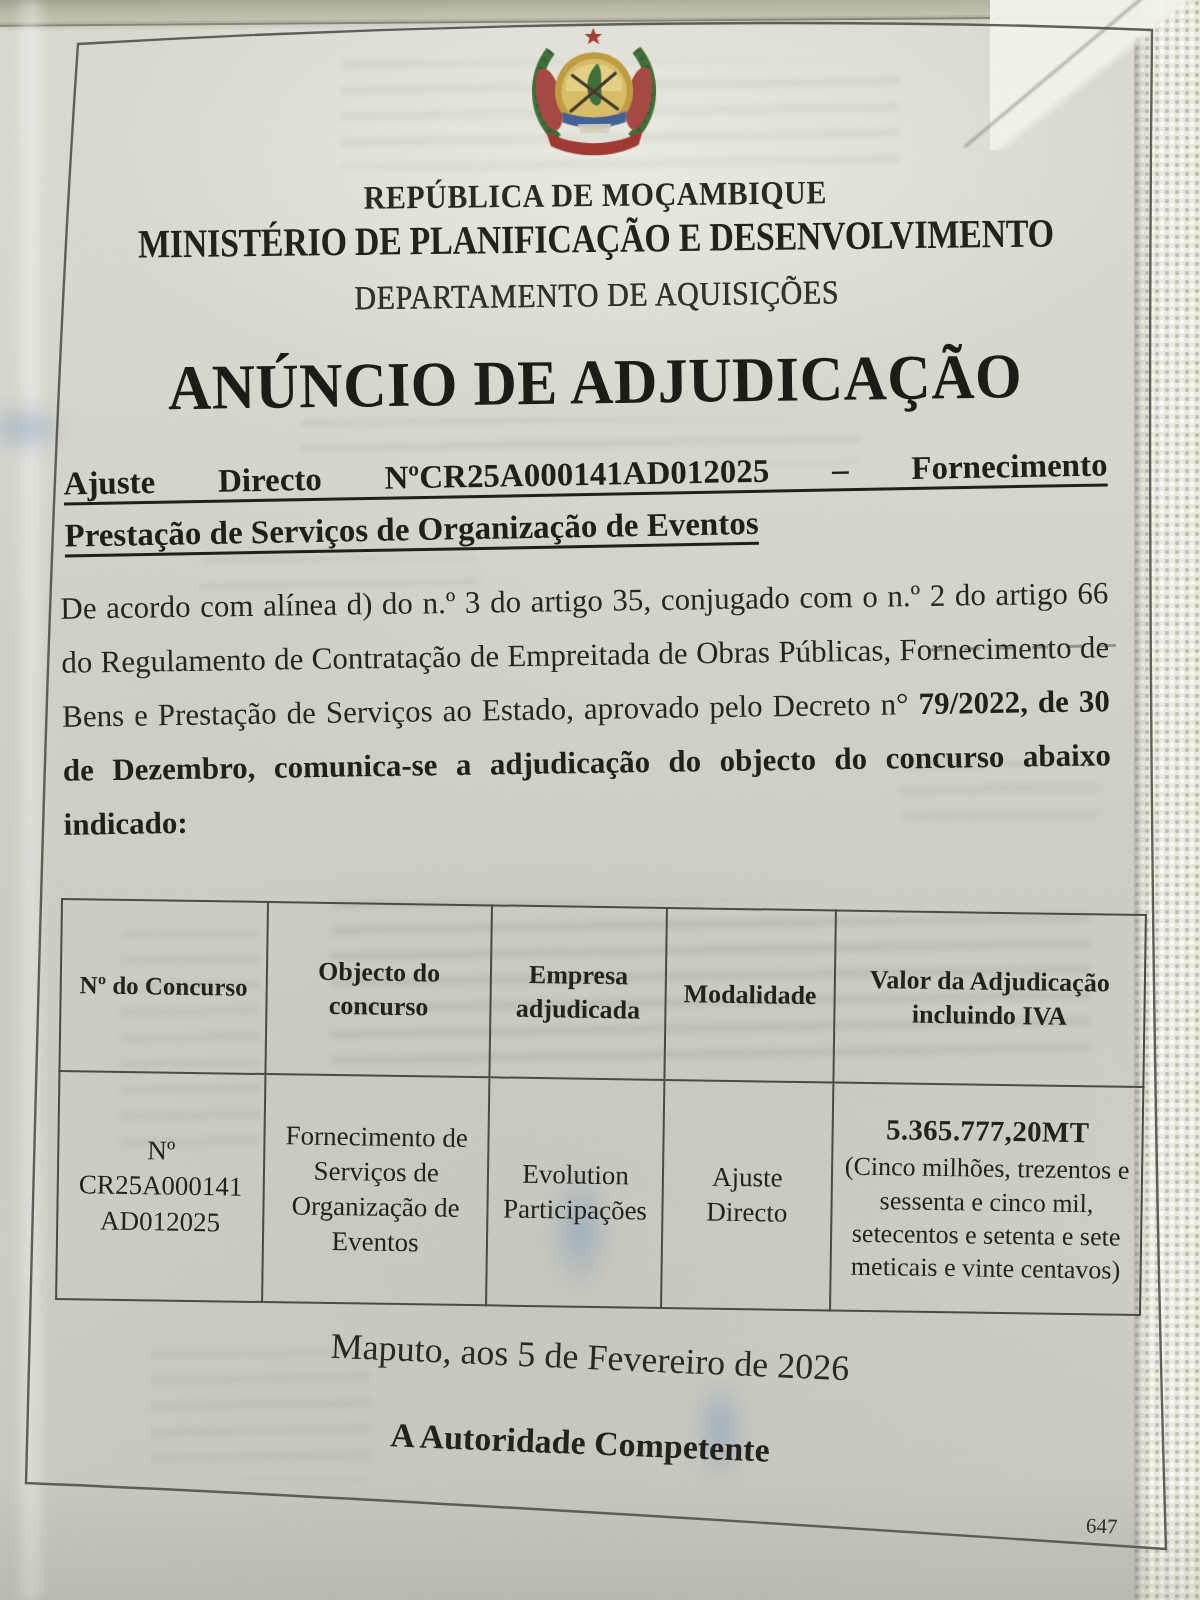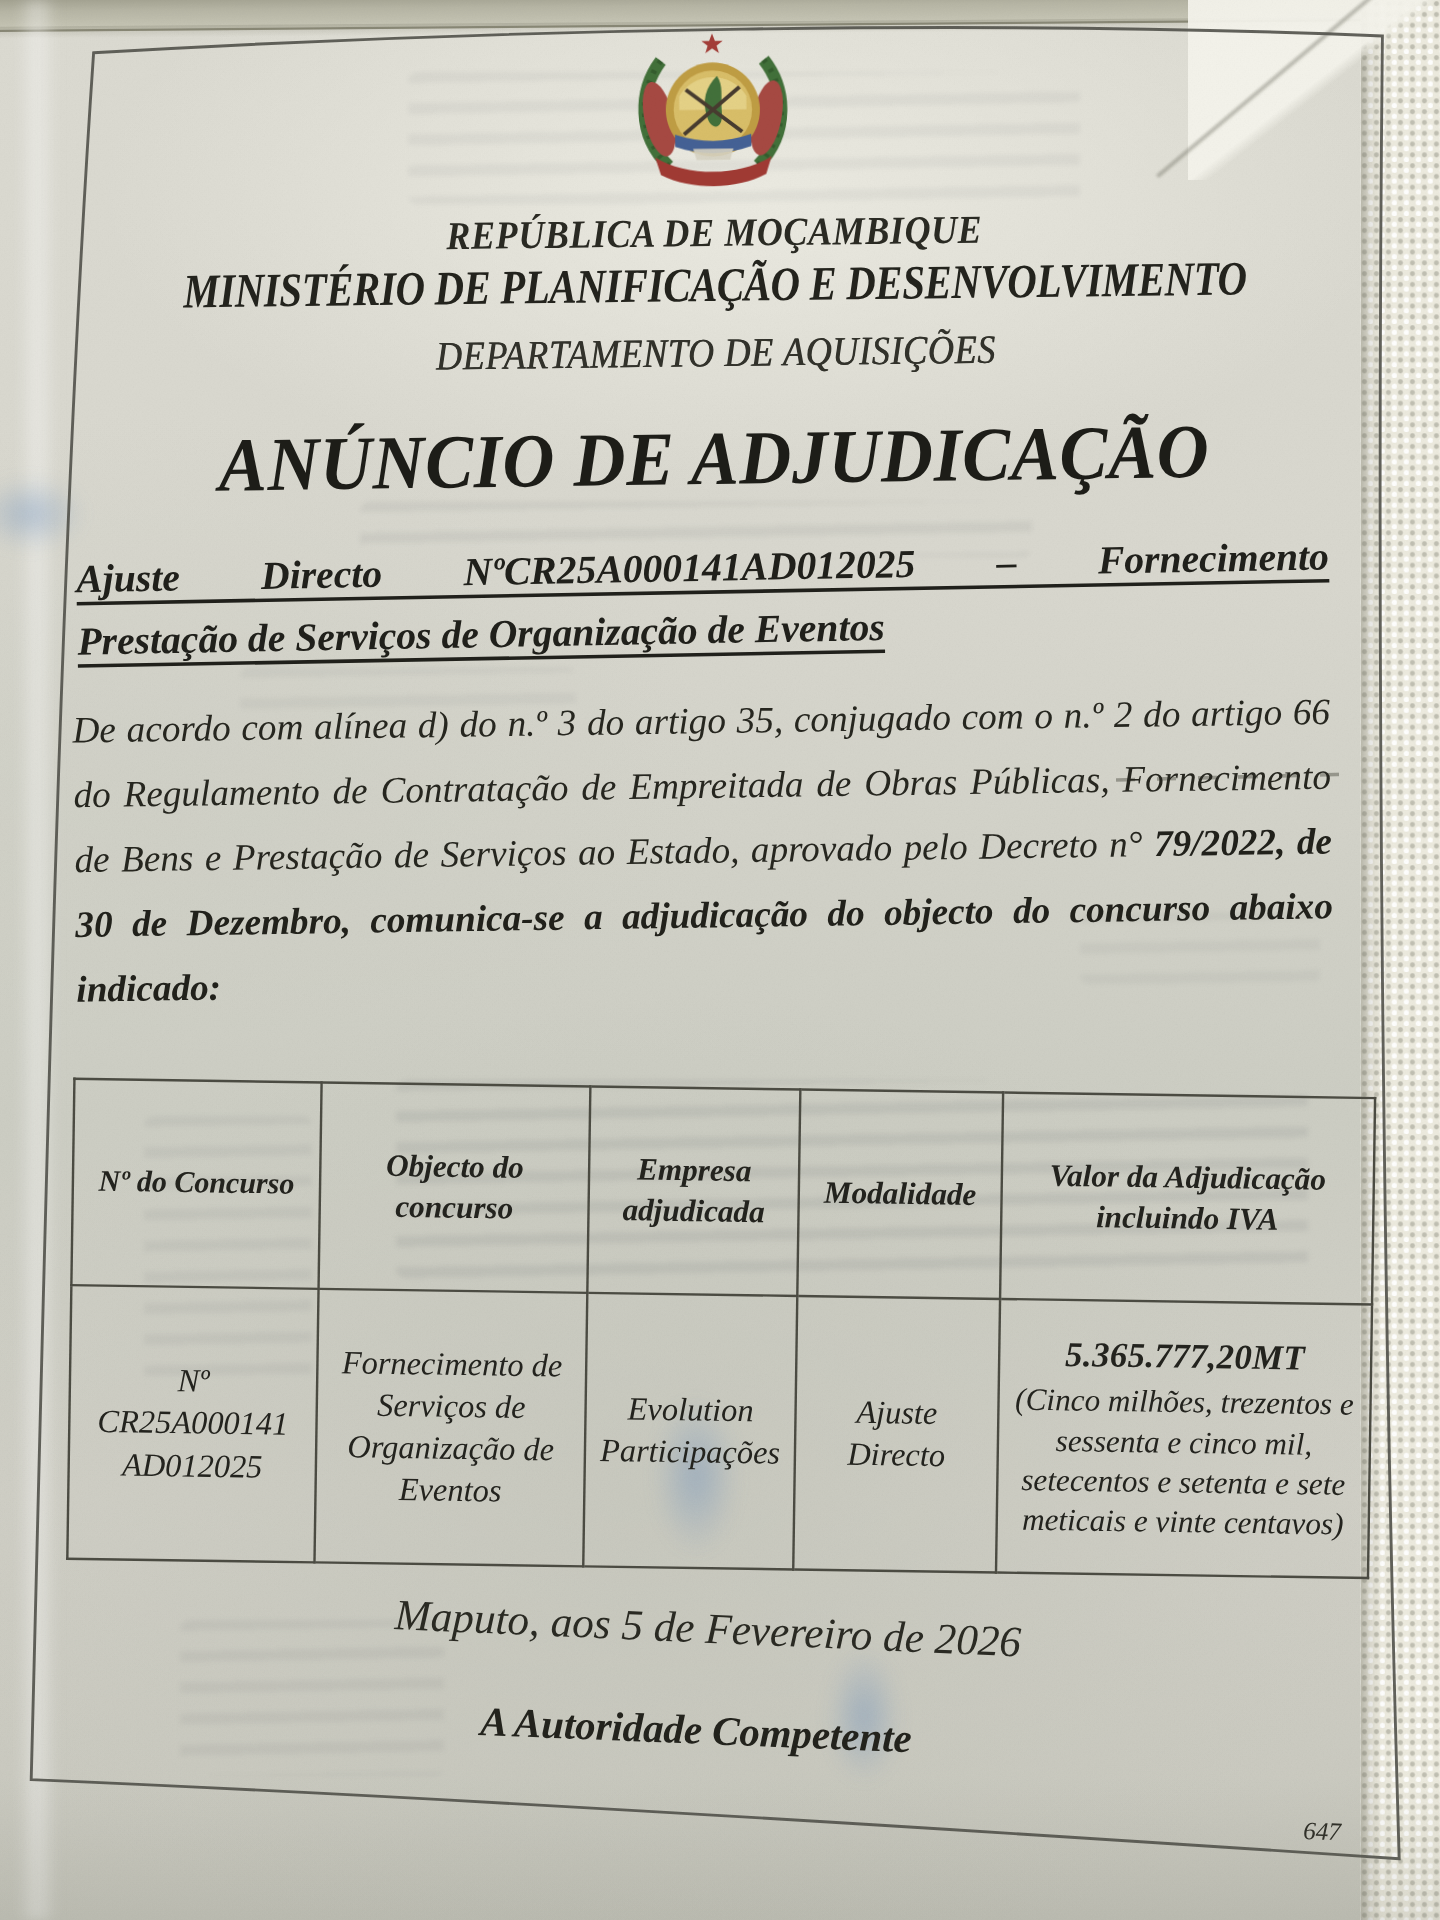--- a/index.html
+++ b/index.html
@@ -7,21 +7,20 @@
     width:1200px;height:1600px;position:relative;overflow:hidden;
     font-family:"Liberation Serif", serif;
     background:#d6d5cc;
   }
   .page{position:absolute;inset:0;
     background:
       radial-gradient(ellipse 900px 420px at 52% 10%, rgba(238,237,228,.85) 0%, rgba(238,237,228,0) 60%),
       radial-gradient(ellipse 700px 500px at 12% 42%, rgba(205,206,196,.6) 0%, rgba(205,206,196,0) 65%),
       radial-gradient(ellipse 900px 600px at 45% 78%, rgba(193,195,184,.55) 0%, rgba(193,195,184,0) 70%),
       linear-gradient(180deg,#dbdad1 0%,#d8d7ce 30%,#cccdc3 58%,#d0cfc6 78%,#c7c7bd 100%);
-    font-style: italic;
   }
   
   .top-edge{position:absolute;top:-8px;left:-12px;width:1224px;height:28px;
     background:linear-gradient(180deg,#9c9b8a 0%,#b6b5a4 45%,#c7c6b6 100%);
     border-bottom:2px solid #83826f;transform:rotate(-.45deg);}
   .top-edge2{position:absolute;top:18px;left:0;width:1200px;height:10px;
     background:linear-gradient(180deg,rgba(150,149,132,.4),rgba(150,149,132,0));transform:rotate(-.4deg);}
   .right-edge{position:absolute;top:0;right:0;width:66px;height:1600px;
     background-color:#eceade;
     background-image:

